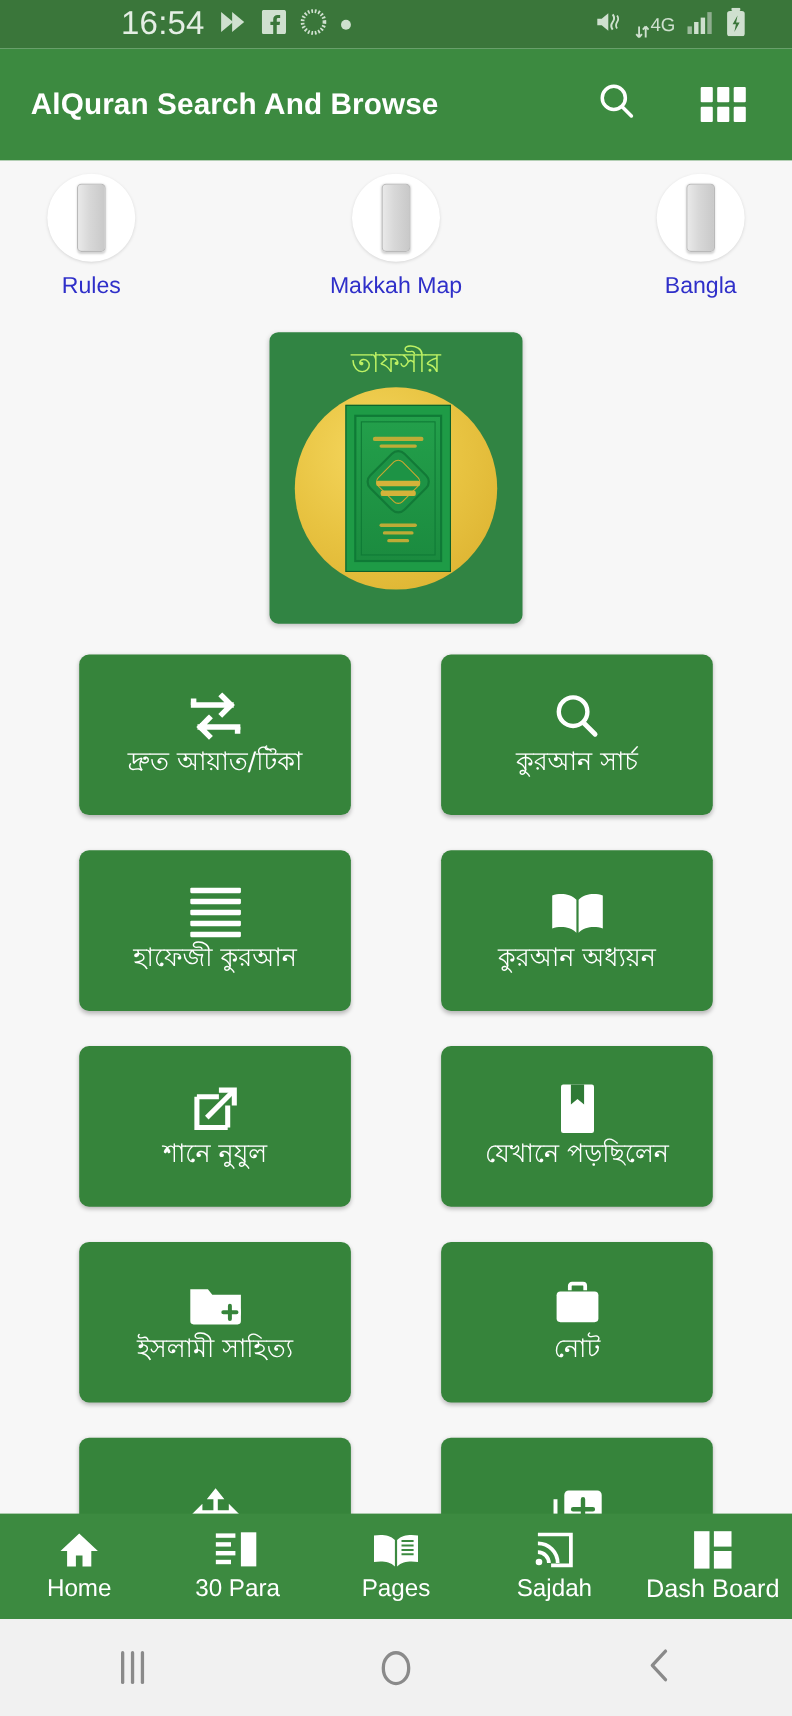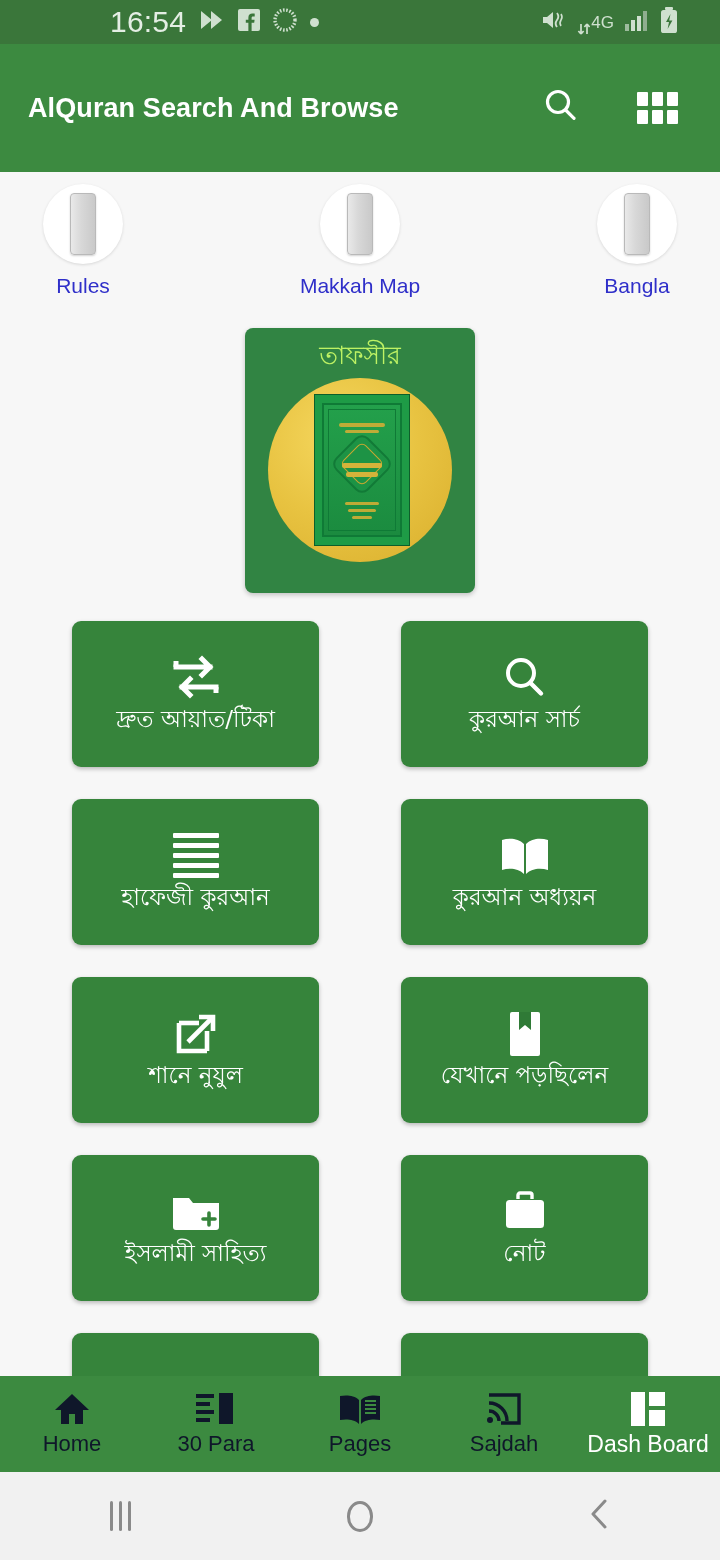--- a/index.html
+++ b/index.html
@@ -66,21 +66,21 @@
   }
   .net-txt {
     font-size: 17px;
     line-height: 1;
     color: #cfe0cf;
     font-weight: 400;
   }
 
   
   .app-bar {
-    height: 128px;
+    height: 102px;
     background: #3c8a40;
     display: flex;
     align-items: center;
     padding: 0 28px;
     box-sizing: border-box;
     flex: 0 0 auto;
   }
   .app-title {
     color: #ffffff;
     font-size: 27px;
@@ -311,21 +311,21 @@
     z-index: 5;
   }
   .nav-item {
     flex: 1 1 0;
     display: flex;
     flex-direction: column;
     align-items: center;
     justify-content: center;
     gap: 4px;
     cursor: pointer;
-    color: #0f172a;
+    color: #ffffff;
   }
   .nav-item.active { color: #ffffff; }
   .nav-ico { height: 36px; display: flex; align-items: center; justify-content: center; }
   .nav-label { font-size: 22px; white-space: nowrap; }
   .nav-item.active .nav-label { font-size: 23px; }
   .dash-grid {
     display: grid;
     grid-template-columns: 14px 16px;
     grid-template-rows: 14px 16px;
     gap: 4px;

